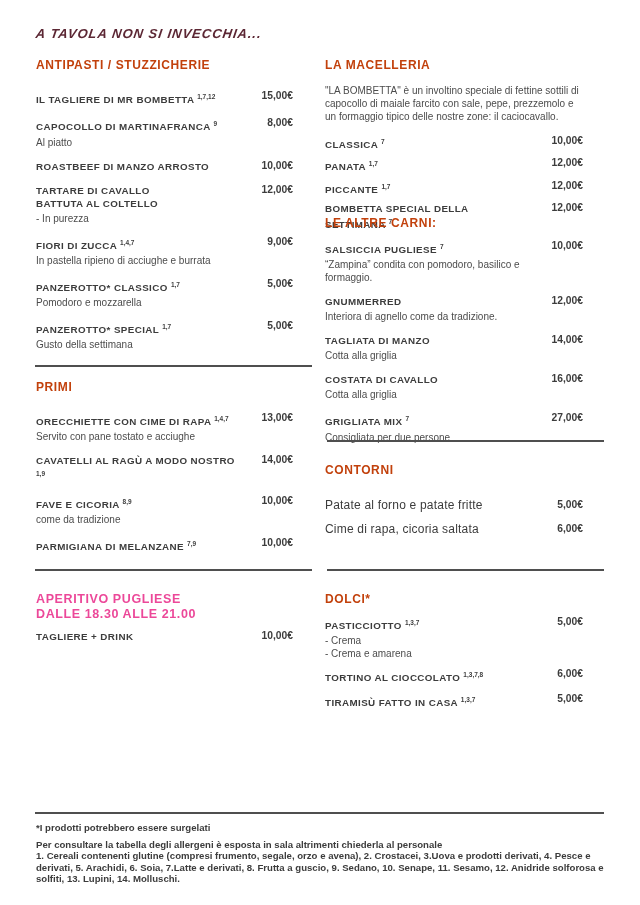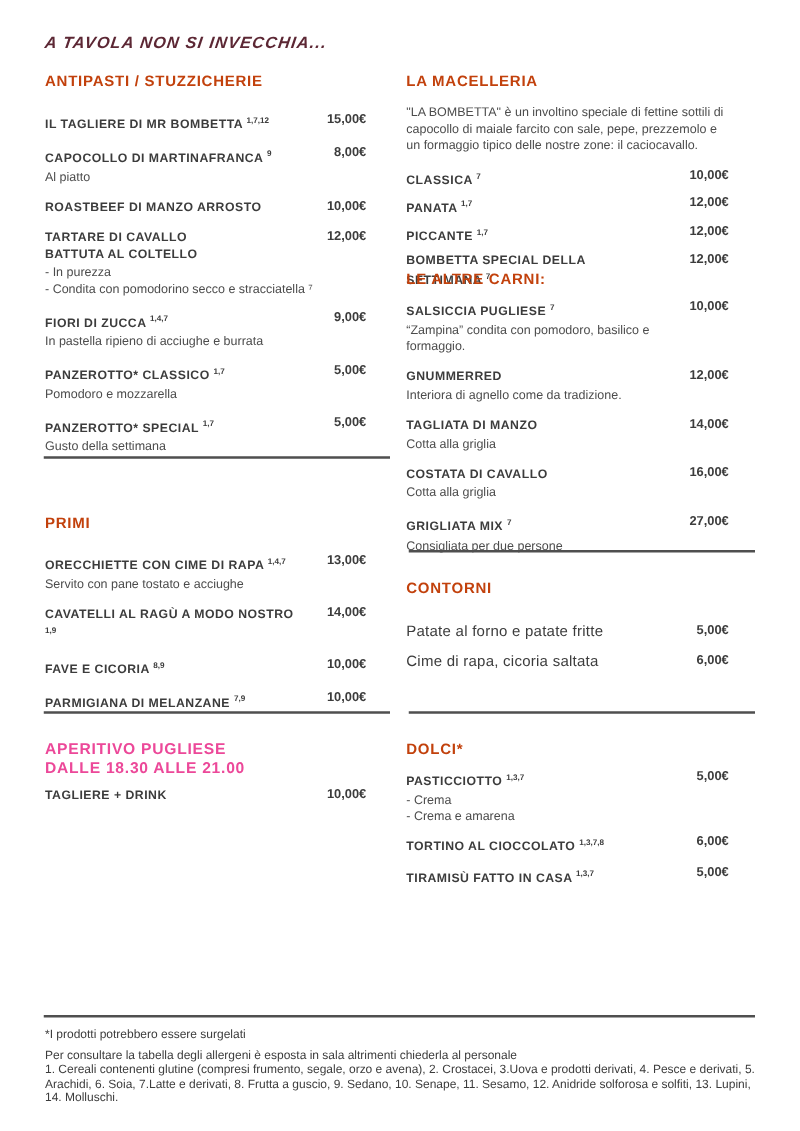--- a/index.html
+++ b/index.html
@@ -22,21 +22,21 @@
   .nm .nm2{display:block;}
   .nm sup{font-size:6.5px;letter-spacing:0;vertical-align:super;}
   .nm.plain{font-weight:normal;letter-spacing:0.2px;font-size:12px;}
   .pr{font-weight:bold;font-size:10.3px;white-space:nowrap;margin-left:8px;}
   .ds{font-size:10px;color:#4c4c4c;line-height:13px;margin-top:2px;max-width:225px;}
   .ds.t0{margin-top:0;}
   .divider{position:absolute;border:none;border-top:2px solid #4f4f4f;margin:0;}
   .div-l{left:35px;width:277px;}
   .div-r{left:327px;width:277px;}
   .div-full{left:35px;width:569px;}
-  .footer{position:absolute;left:36px;top:822px;width:570px;font-size:9.6px;line-height:11.5px;color:#3c3c3c;}
+  .footer{position:absolute;left:36px;top:822px;width:570px;font-size:9.6px;line-height:11.5px;color:#3c3c3c;font-weight:bold;}
   .footer .f1{margin-bottom:5px;}
 </style>
 </head>
 <body>
 
 <div class="page">
 
   <div class="tagline">A TAVOLA NON SI INVECCHIA...</div>
 
   <div class="sec colL" style="top:58px">
@@ -63,21 +63,20 @@
         <div class="pr">10,00€</div>
       </div>
     </div>
 
     <div class="it">
       <div class="row">
         <div class="nm"><span>TARTARE DI CAVALLO</span><span class="nm2">BATTUTA AL COLTELLO</span></div>
         <div class="pr">12,00€</div>
       </div>
       <div class="ds">- In purezza</div>
-      <div class="ds t0">- Condita con pomodorino secco e stracciatella ⁷</div>
     </div>
 
     <div class="it">
       <div class="row">
         <div class="nm"><span>FIORI DI ZUCCA</span> <sup>1,4,7</sup></div>
         <div class="pr">9,00€</div>
       </div>
       <div class="ds">In pastella ripieno di acciughe e burrata</div>
     </div>
 
@@ -93,21 +92,21 @@
       <div class="row">
         <div class="nm"><span>PANZEROTTO* SPECIAL</span> <sup>1,7</sup></div>
         <div class="pr">5,00€</div>
       </div>
       <div class="ds">Gusto della settimana</div>
     </div>
   </div>
 
   <hr class="divider div-l" style="top:365px">
 
-  <div class="sec colL" style="top:411px">
+  <div class="sec colL" style="top:380px">
     <h2>PRIMI</h2>
 
     <div class="it">
       <div class="row">
         <div class="nm"><span>ORECCHIETTE CON CIME DI RAPA</span> <sup>1,4,7</sup></div>
         <div class="pr">13,00€</div>
       </div>
       <div class="ds">Servito con pane tostato e acciughe</div>
     </div>
 
@@ -116,20 +115,21 @@
         <div class="nm"><span>CAVATELLI AL RAGÙ A MODO NOSTRO</span> <sup>1,9</sup></div>
         <div class="pr">14,00€</div>
       </div>
     </div>
 
     <div class="it">
       <div class="row">
         <div class="nm"><span>FAVE E CICORIA</span> <sup>8,9</sup></div>
         <div class="pr">10,00€</div>
       </div>
+      <div class="ds">come da tradizione</div>
     </div>
 
     <div class="it">
       <div class="row">
         <div class="nm"><span>PARMIGIANA DI MELANZANE</span> <sup>7,9</sup></div>
         <div class="pr">10,00€</div>
       </div>
     </div>
   </div>
 

